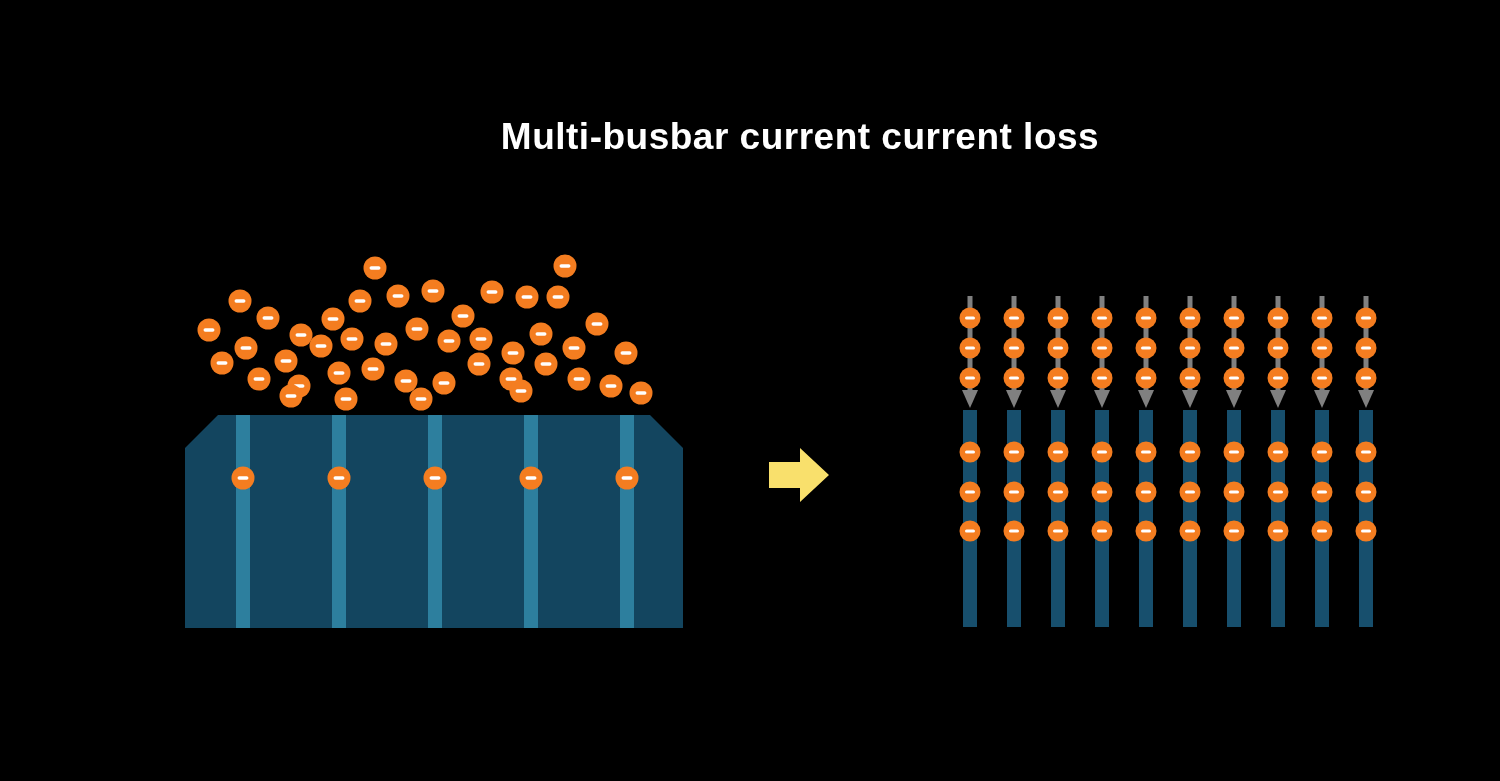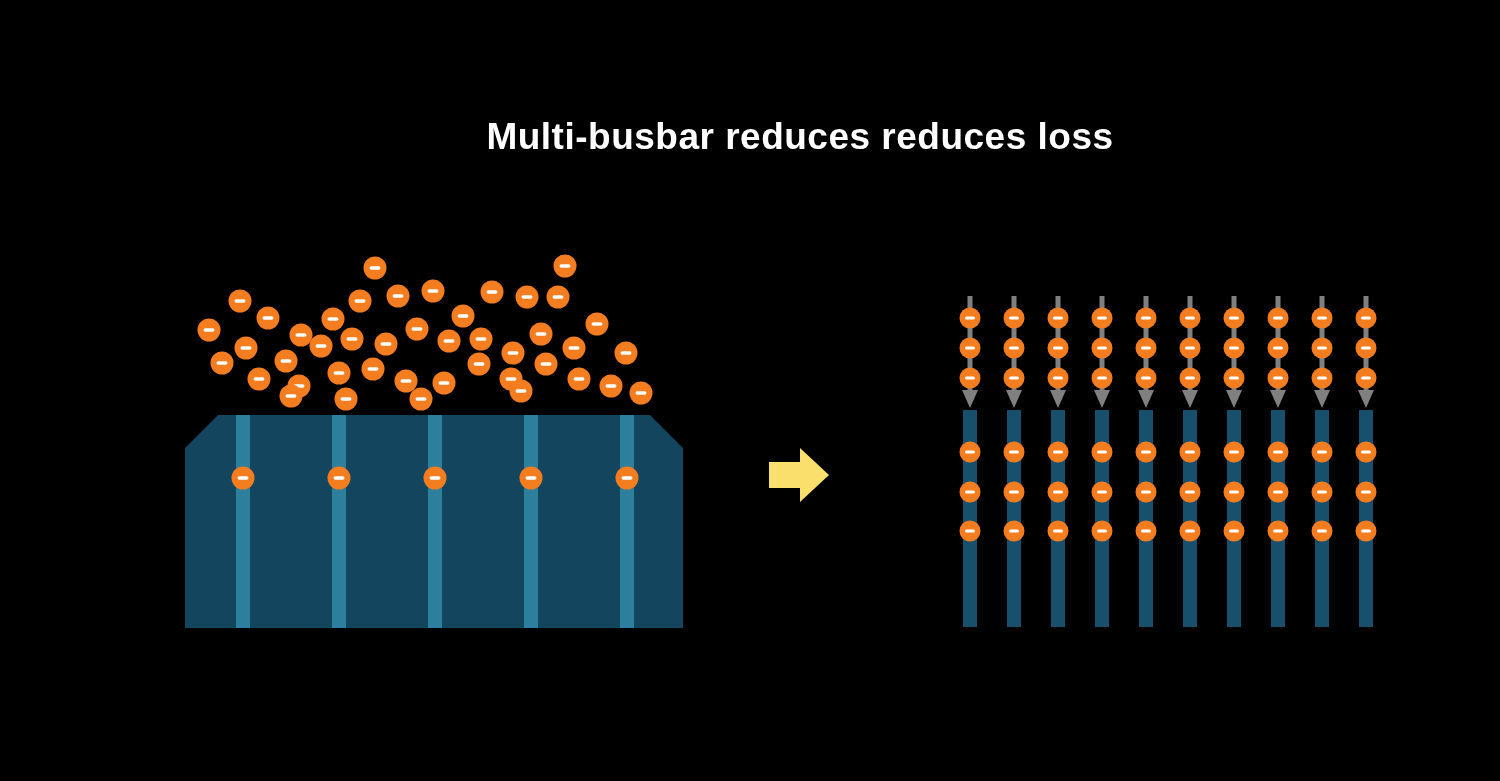--- a/index.html
+++ b/index.html
@@ -26,21 +26,21 @@
     letter-spacing: 0.5px;
     white-space: nowrap;
   }
   svg { display: block; position: absolute; top: 0; left: 0; }
 </style>
 </head>
 <body>
 
 <div id="page">
 
-  <div id="diagram-title">Multi-busbar reduces reduces loss</div>
+  <div id="diagram-title">Multi-busbar current current loss</div>
 
   <svg id="diagram" width="1500" height="781" viewBox="0 0 1500 781">
 
     <polygon id="cell-body" points="185,628 185,448 218,415 650,415 683,448 683,628" fill="#13455f"></polygon>
 
     <g id="left-busbars">
         <rect x="236" y="415" width="14" height="213" fill="#2d7f9e"></rect>
         <rect x="332" y="415" width="14" height="213" fill="#2d7f9e"></rect>
         <rect x="428" y="415" width="14" height="213" fill="#2d7f9e"></rect>
         <rect x="524" y="415" width="14" height="213" fill="#2d7f9e"></rect>

